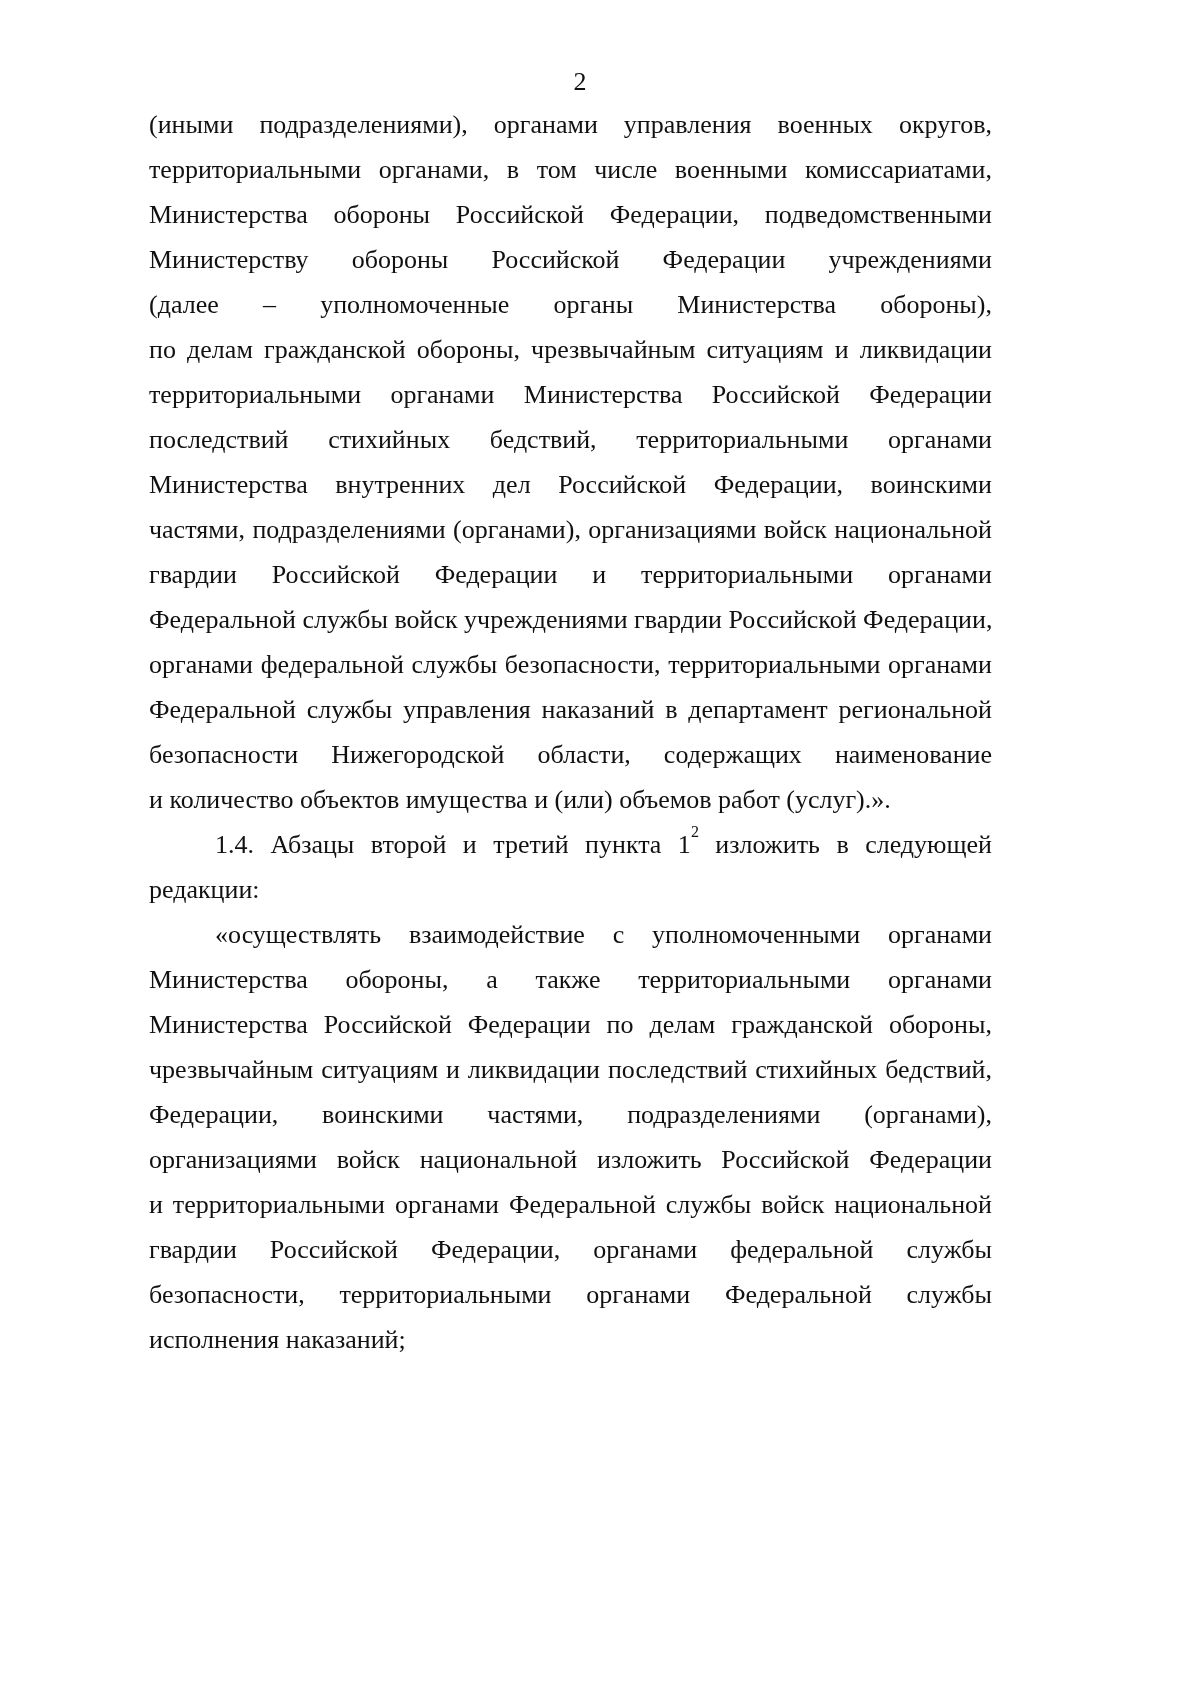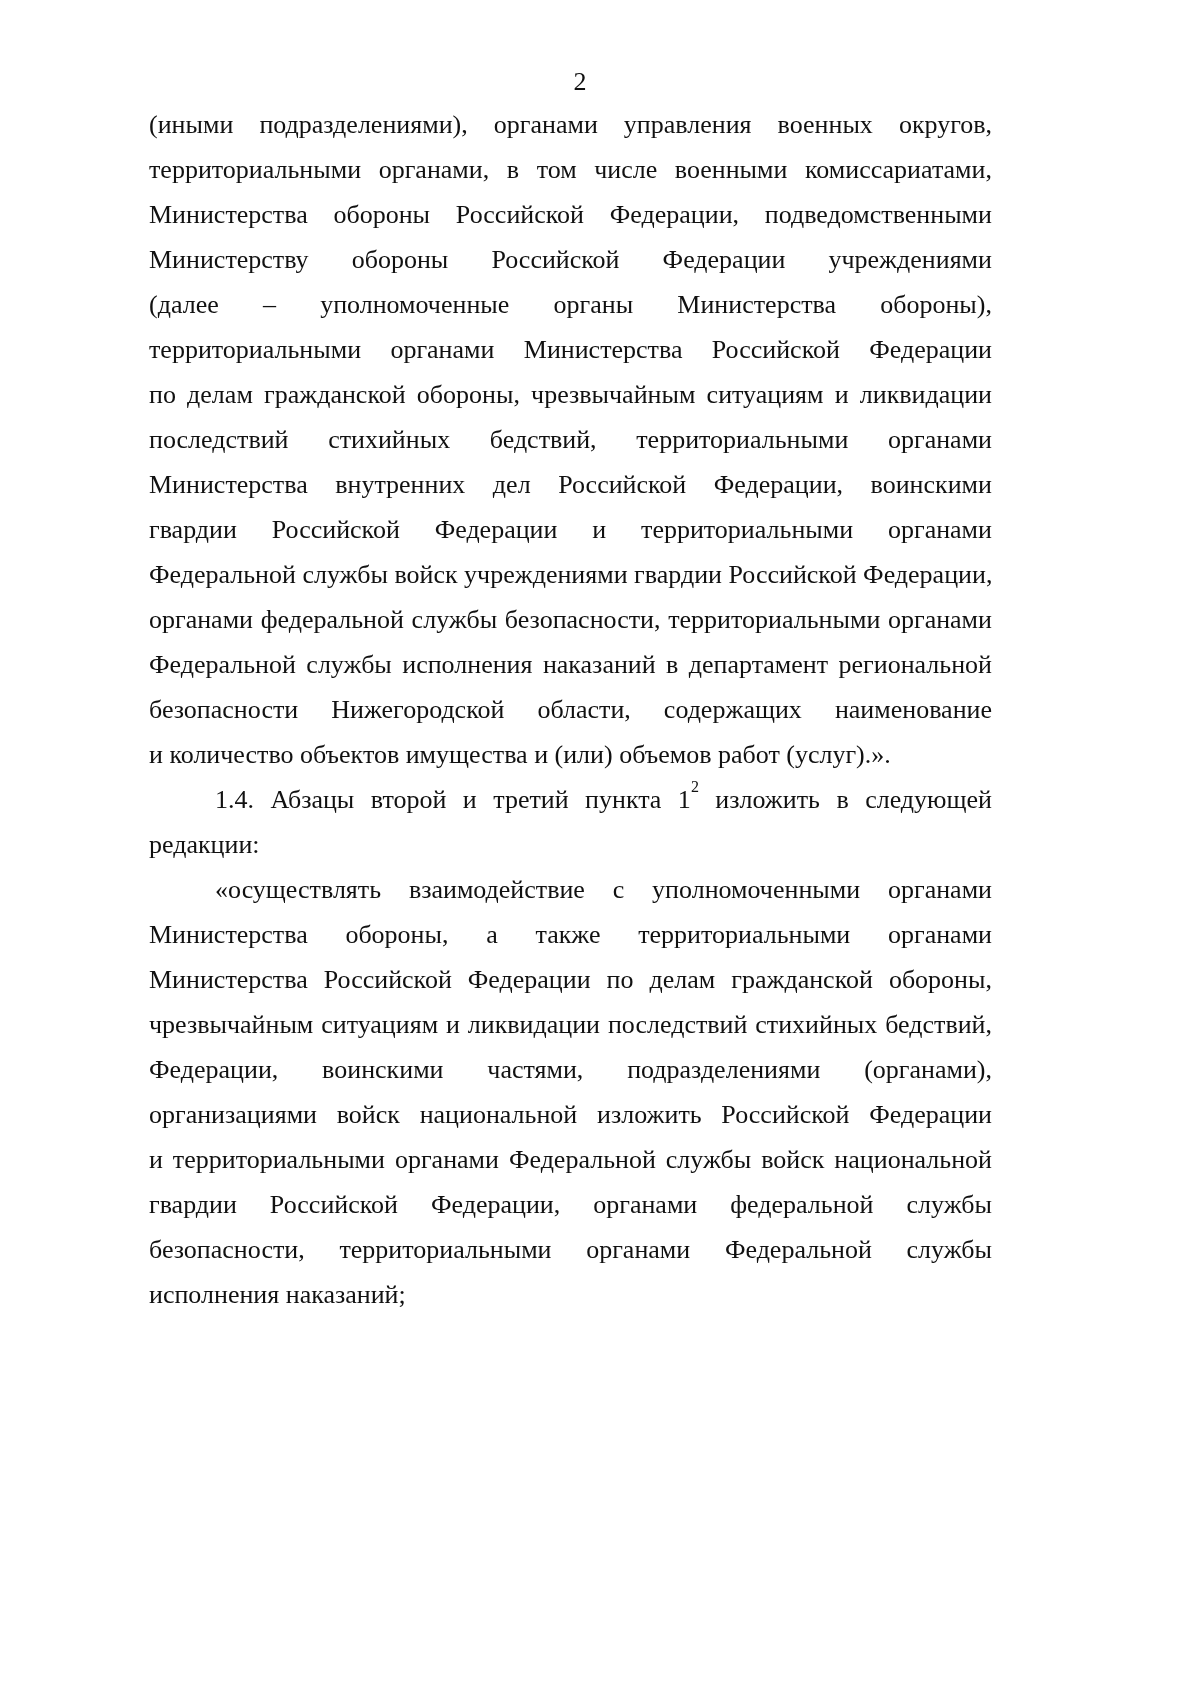--- a/index.html
+++ b/index.html
@@ -20,28 +20,29 @@
 <div class="page-number">2</div>
 
 <div class="body-text">
 
   <div>
     <div class="line">(иными подразделениями), органами управления военных округов,</div>
     <div class="line">территориальными органами, в том числе военными комиссариатами,</div>
     <div class="line">Министерства обороны Российской Федерации, подведомственными</div>
     <div class="line">Министерству обороны Российской Федерации учреждениями</div>
     <div class="line">(далее – уполномоченные органы Министерства обороны),</div>
+    <div class="line">по делам гражданской обороны, чрезвычайным ситуациям и ликвидации</div>
     <div class="line">территориальными органами Министерства Российской Федерации</div>
-    <div class="line">по делам гражданской обороны, чрезвычайным ситуациям и ликвидации</div>
     <div class="line">последствий стихийных бедствий, территориальными органами</div>
     <div class="line">Министерства внутренних дел Российской Федерации, воинскими</div>
+    <div class="line">частями, подразделениями (органами), организациями войск национальной</div>
     <div class="line">гвардии Российской Федерации и территориальными органами</div>
     <div class="line">Федеральной службы войск учреждениями гвардии Российской Федерации,</div>
     <div class="line">органами федеральной службы безопасности, территориальными органами</div>
-    <div class="line">Федеральной службы исполнения наказаний в департамент региональной</div>
+    <div class="line">Федеральной службы управления наказаний в департамент региональной</div>
     <div class="line">безопасности Нижегородской области, содержащих наименование</div>
     <div class="line last">и количество объектов имущества и (или) объемов работ (услуг).».</div>
   </div>
 
   <div>
     <div class="line indent"><span>1.4. Абзацы второй и третий пункта 1</span><sup>2</sup><span> изложить в следующей</span></div>
     <div class="line last">редакции:</div>
   </div>
 
   <div>

